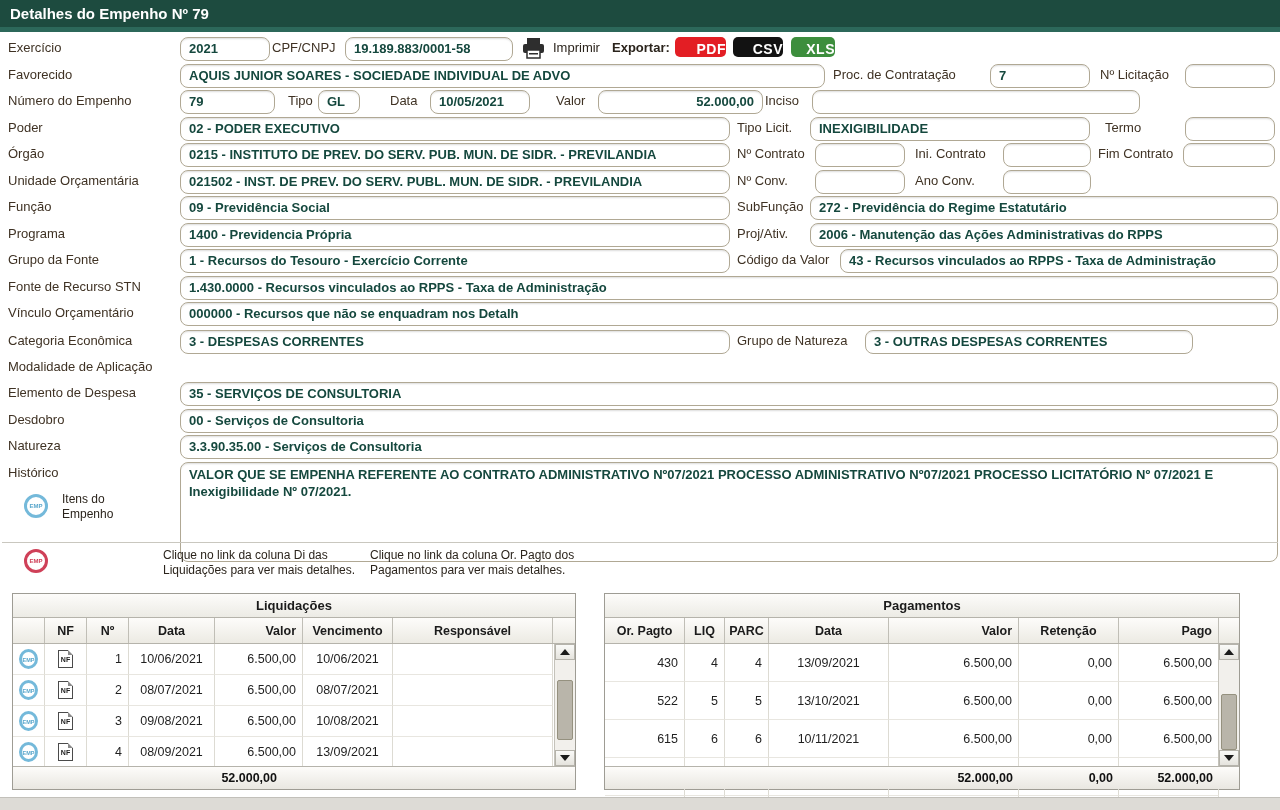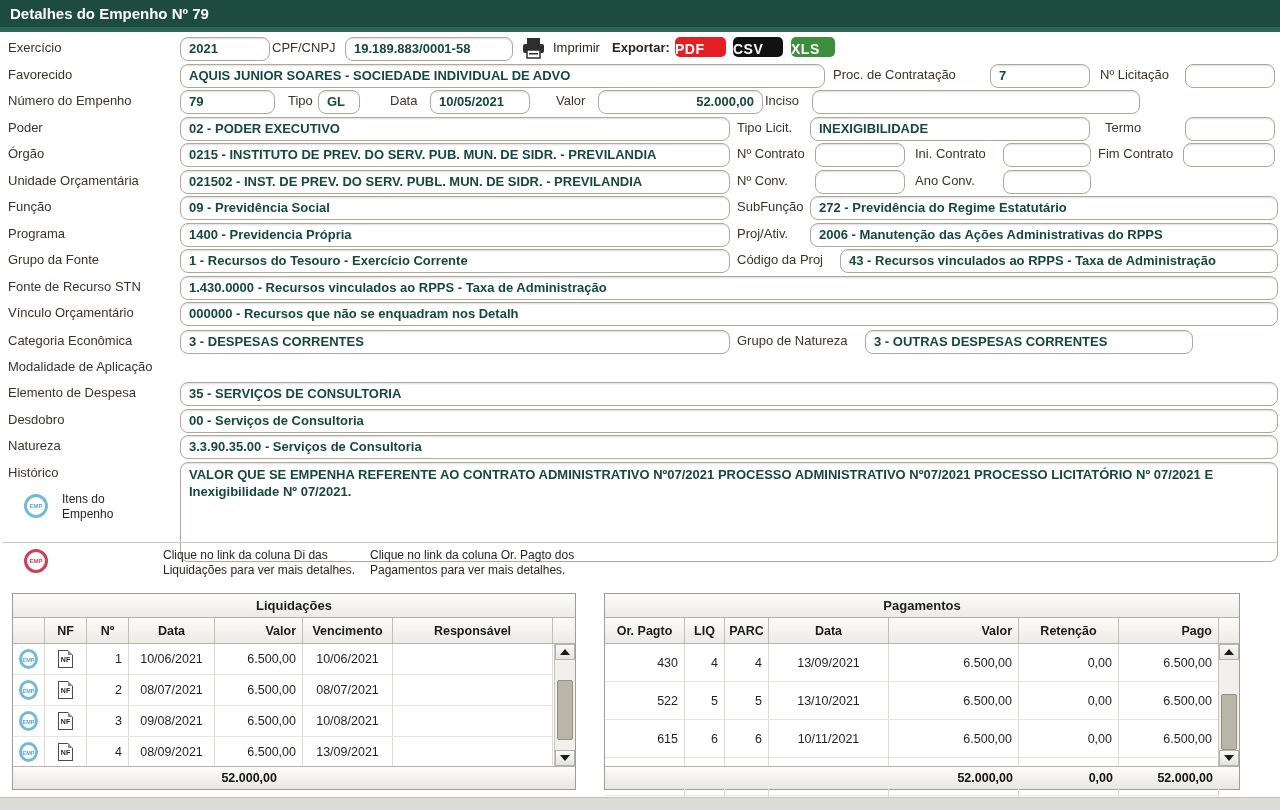--- a/index.html
+++ b/index.html
@@ -11,21 +11,21 @@
   .accent   { position:absolute; left:0; top:27px; width:1280px; height:5px; background:#2c685a; }
 
   .lbl { position:absolute; font-size:13px; color:#3f3224; white-space:nowrap; }
   .fld { position:absolute; height:24px; line-height:22px; background:#fff; border:1px solid #b0a894;
          border-radius:8px; padding:0 8px; font-size:13px; font-weight:bold; color:#15483e;
          white-space:nowrap; overflow:hidden; box-shadow: inset 0 2px 2px -1px rgba(0,0,0,.14); }
   .fld.right { text-align:right; }
   .fld.area { height:100px; line-height:17px; white-space:normal; padding-top:3px; }
 
   .btn-exp { position:absolute; height:20px; border-radius:5px; color:#fff; font-weight:bold; font-size:14px;
-             text-align:left; line-height:24px; cursor:pointer; letter-spacing:.5px; }
+             text-align:right; line-height:24px; cursor:pointer; letter-spacing:.5px; }
   .toolbar-lbl { position:absolute; font-size:13px; color:#2b241c; }
   .toolbar-lbl.b { font-weight:bold; }
 
   .emp-badge { display:inline-block; border-radius:50%; background:#fff; text-align:center; font-weight:bold; }
   .emp-big  { width:24px; height:24px; line-height:19px; font-size:6px; }
   .emp-sm   { width:20px; height:20px; line-height:16px; font-size:5.5px; }
   .emp-blue { border:3px solid #74b9da; color:#5aa7cc; }
   .emp-red  { border:3px solid #cf4058; color:#cf4058; }
 
   .note { position:absolute; font-size:12px; color:#2b241c; line-height:15px; }
@@ -140,21 +140,21 @@
   <div class="lbl" style="left:737px;top:199px">SubFunção</div>
   <div class="fld" style="left:810px;top:196px;width:468px">272 - Previdência do Regime Estatutário</div>
 
   <div class="lbl" style="left:8px;top:226px">Programa</div>
   <div class="fld" style="left:180px;top:223px;width:550px">1400 - Previdencia Própria</div>
   <div class="lbl" style="left:737px;top:226px">Proj/Ativ.</div>
   <div class="fld" style="left:810px;top:223px;width:468px">2006 - Manutenção das Ações Administrativas do RPPS</div>
 
   <div class="lbl" style="left:8px;top:252px">Grupo da Fonte</div>
   <div class="fld" style="left:180px;top:249px;width:550px">1 - Recursos do Tesouro - Exercício Corrente</div>
-  <div class="lbl" style="left:737px;top:252px">Código da Proj</div>
+  <div class="lbl" style="left:737px;top:252px">Código da Valor</div>
   <div class="fld" style="left:840px;top:249px;width:438px">43 - Recursos vinculados ao RPPS - Taxa de Administração</div>
 
   <div class="lbl" style="left:8px;top:279px">Fonte de Recurso STN</div>
   <div class="fld" style="left:180px;top:276px;width:1098px">1.430.0000 - Recursos vinculados ao RPPS - Taxa de Administração</div>
   <div class="lbl" style="left:8px;top:305px">Vínculo Orçamentário</div>
   <div class="fld" style="left:180px;top:302px;width:1098px">000000 - Recursos que não se enquadram nos Detalh</div>
 
   <div class="lbl" style="left:8px;top:333px">Categoria Econômica</div>
   <div class="fld" style="left:180px;top:330px;width:550px">3 - DESPESAS CORRENTES</div>
   <div class="lbl" style="left:737px;top:333px">Grupo de Natureza</div>

